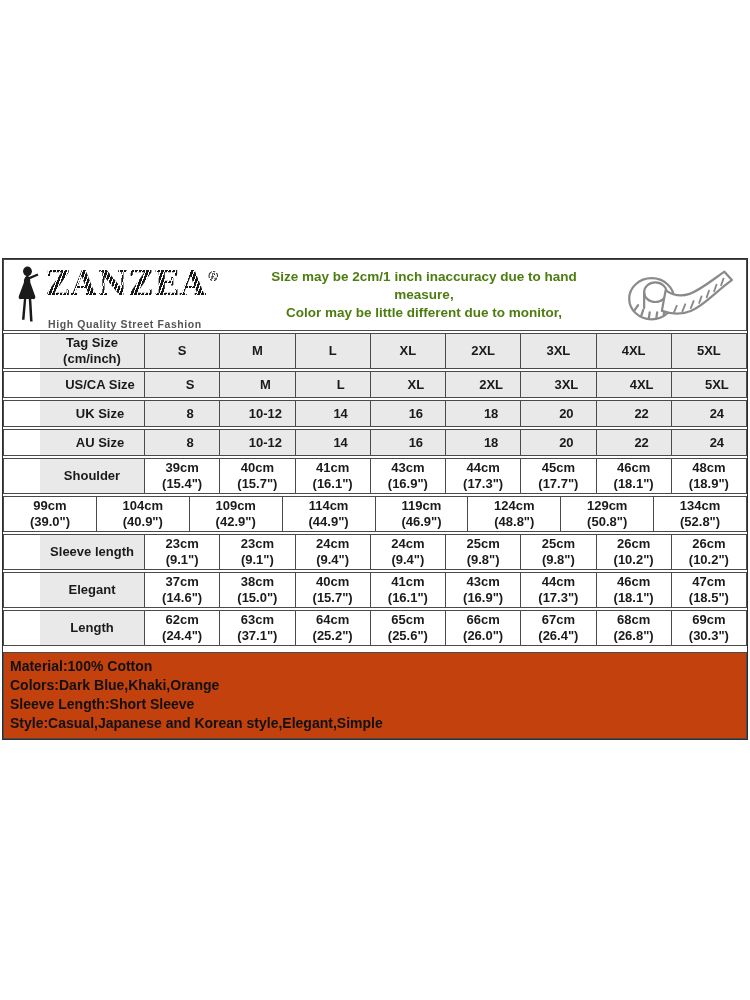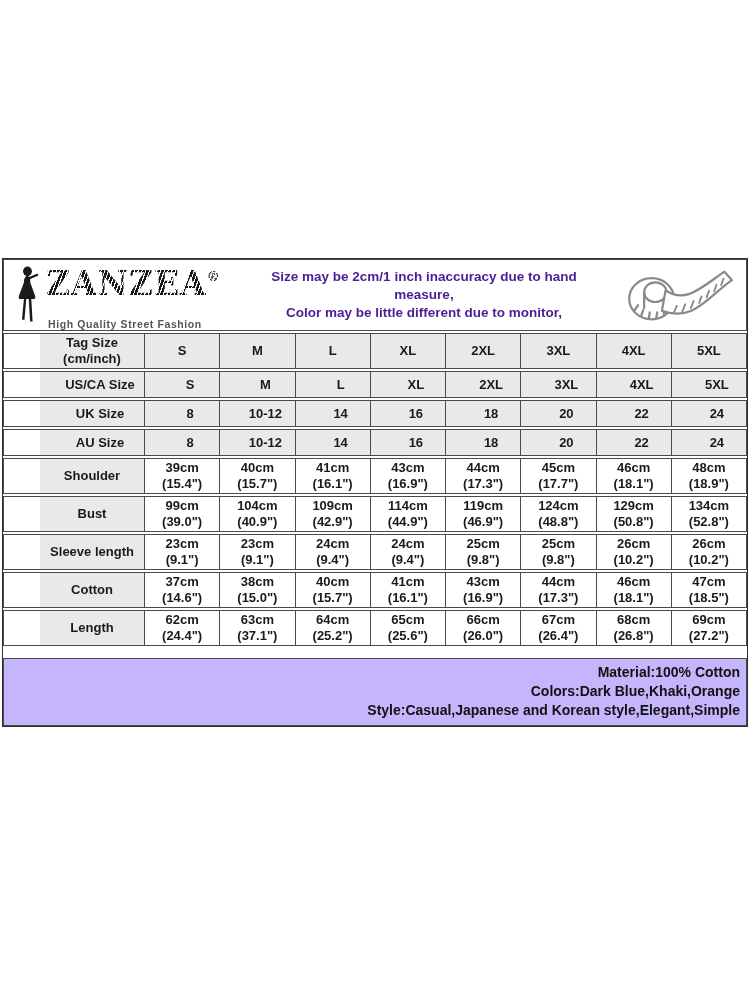--- a/index.html
+++ b/index.html
@@ -15,37 +15,37 @@
   .logo-text { margin-left: 2px; }
   .zanzea { font-family: "DejaVu Serif", serif; font-weight: bold; font-size: 33px; line-height: 34px; letter-spacing: 1px; color: #161616; white-space: nowrap; }
   @supports ((-webkit-background-clip: text) or (background-clip: text)) {
     .zanzea {
       background: repeating-linear-gradient(110deg, #161616 0px, #161616 2.4px, #fbfbfb 2.4px, #fbfbfb 3.5px);
       -webkit-background-clip: text; background-clip: text; color: transparent;
     }
   }
   .reg { font-size: 13px; vertical-align: 14px; letter-spacing: 0; }
   .tagline { font-size: 10.5px; font-weight: bold; color: #555; letter-spacing: 0.6px; margin-top: 17px; margin-left: 2px; white-space: nowrap; }
-  .disclaimer { flex: 1 1 auto; text-align: center; font-weight: bold; font-size: 13.5px; line-height: 18px; color: #4c1d95; padding: 2px 4px; }
+  .disclaimer { flex: 1 1 auto; text-align: center; font-weight: bold; font-size: 13.5px; line-height: 18px; color: #4d7c0f; padding: 2px 4px; }
   .tape { flex: 0 0 auto; margin-right: 6px; }
 
   
   .trow { display: flex; align-items: stretch; border: 1px solid #4a4a4a; background: #fff; margin-top: 2px; }
   .cell { flex: 1 1 0; display: flex; align-items: center; justify-content: center; text-align: center;
           font-weight: bold; font-size: 13px; line-height: 16px; border-left: 1px solid #4a4a4a;
           white-space: pre-line; padding: 1px 0; }
   .cell:first-child { border-left: none; }
   .lbl { flex: 0 0 104px; background: #e9e9e9; margin-left: 36px; }
   .shaded .cell { background: #e9e9e9; }
   .h-tag  .cell { min-height: 34px; }
   .h-size .cell { min-height: 25px; padding-left: 16px; }
   .h-meas .cell { min-height: 34px; }
 
   
-  .info-box { border: 1px solid #4a4a4a; margin-top: 12px; background: #c4b5fd; padding: 4px 6px 5px 6px; text-align: right; }
+  .info-box { border: 1px solid #4a4a4a; margin-top: 6px; background: #c2410c; padding: 4px 6px 5px 6px; }
   .info-line { font-weight: bold; font-size: 14px; line-height: 19px; color: #111; }
   svg { display: block; }
 </style>
 </head>
 <body>
 
 <div class="page">
   <div class="chart-wrap">
     <div class="outer">
 
@@ -156,21 +156,20 @@
         <div class="cell">44cm
 (17.3")</div>
         <div class="cell">45cm
 (17.7")</div>
         <div class="cell">46cm
 (18.1")</div>
         <div class="cell">48cm
 (18.9")</div>
       </div>
       <div class="trow h-meas">
-        <div class="cell lbl">Bust</div>
         <div class="cell">99cm
 (39.0")</div>
         <div class="cell">104cm
 (40.9")</div>
         <div class="cell">109cm
 (42.9")</div>
         <div class="cell">114cm
 (44.9")</div>
         <div class="cell">119cm
 (46.9")</div>
@@ -194,21 +193,21 @@
         <div class="cell">25cm
 (9.8")</div>
         <div class="cell">25cm
 (9.8")</div>
         <div class="cell">26cm
 (10.2")</div>
         <div class="cell">26cm
 (10.2")</div>
       </div>
       <div class="trow h-meas">
-        <div class="cell lbl">Cotton</div>
+        <div class="cell lbl">Elegant</div>
         <div class="cell">37cm
 (14.6")</div>
         <div class="cell">38cm
 (15.0")</div>
         <div class="cell">40cm
 (15.7")</div>
         <div class="cell">41cm
 (16.1")</div>
         <div class="cell">43cm
 (16.9")</div>
@@ -229,24 +228,25 @@
 (25.2")</div>
         <div class="cell">65cm
 (25.6")</div>
         <div class="cell">66cm
 (26.0")</div>
         <div class="cell">67cm
 (26.4")</div>
         <div class="cell">68cm
 (26.8")</div>
         <div class="cell">69cm
-(27.2")</div>
+(30.3")</div>
       </div>
 
       <div class="info-box">
         <div class="info-line">Material:100% Cotton</div>
         <div class="info-line">Colors:Dark Blue,Khaki,Orange</div>
+        <div class="info-line">Sleeve Length:Short Sleeve</div>
         <div class="info-line">Style:Casual,Japanese and Korean style,Elegant,Simple</div>
       </div>
 
     </div>
   </div>
 </div>
 
 </body></html>

